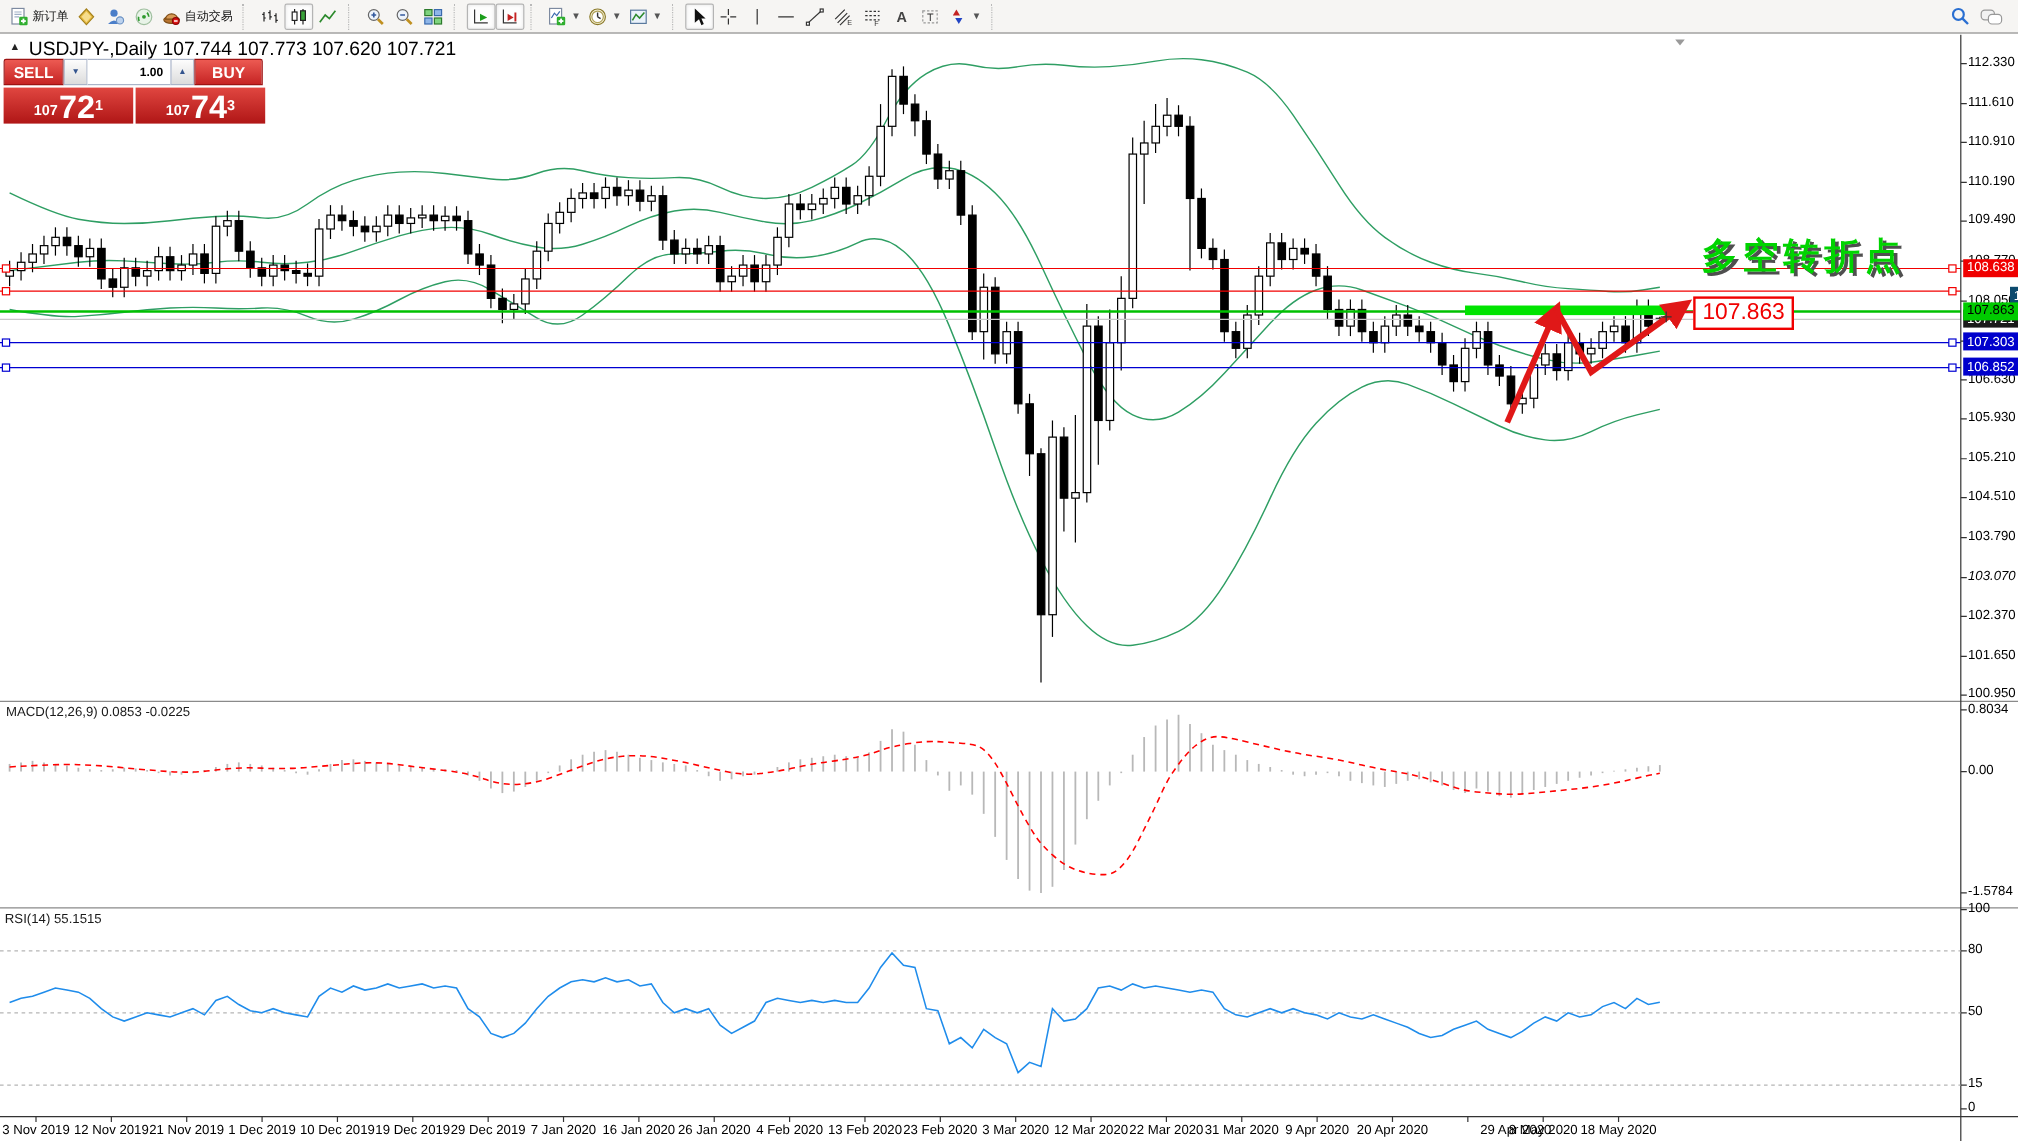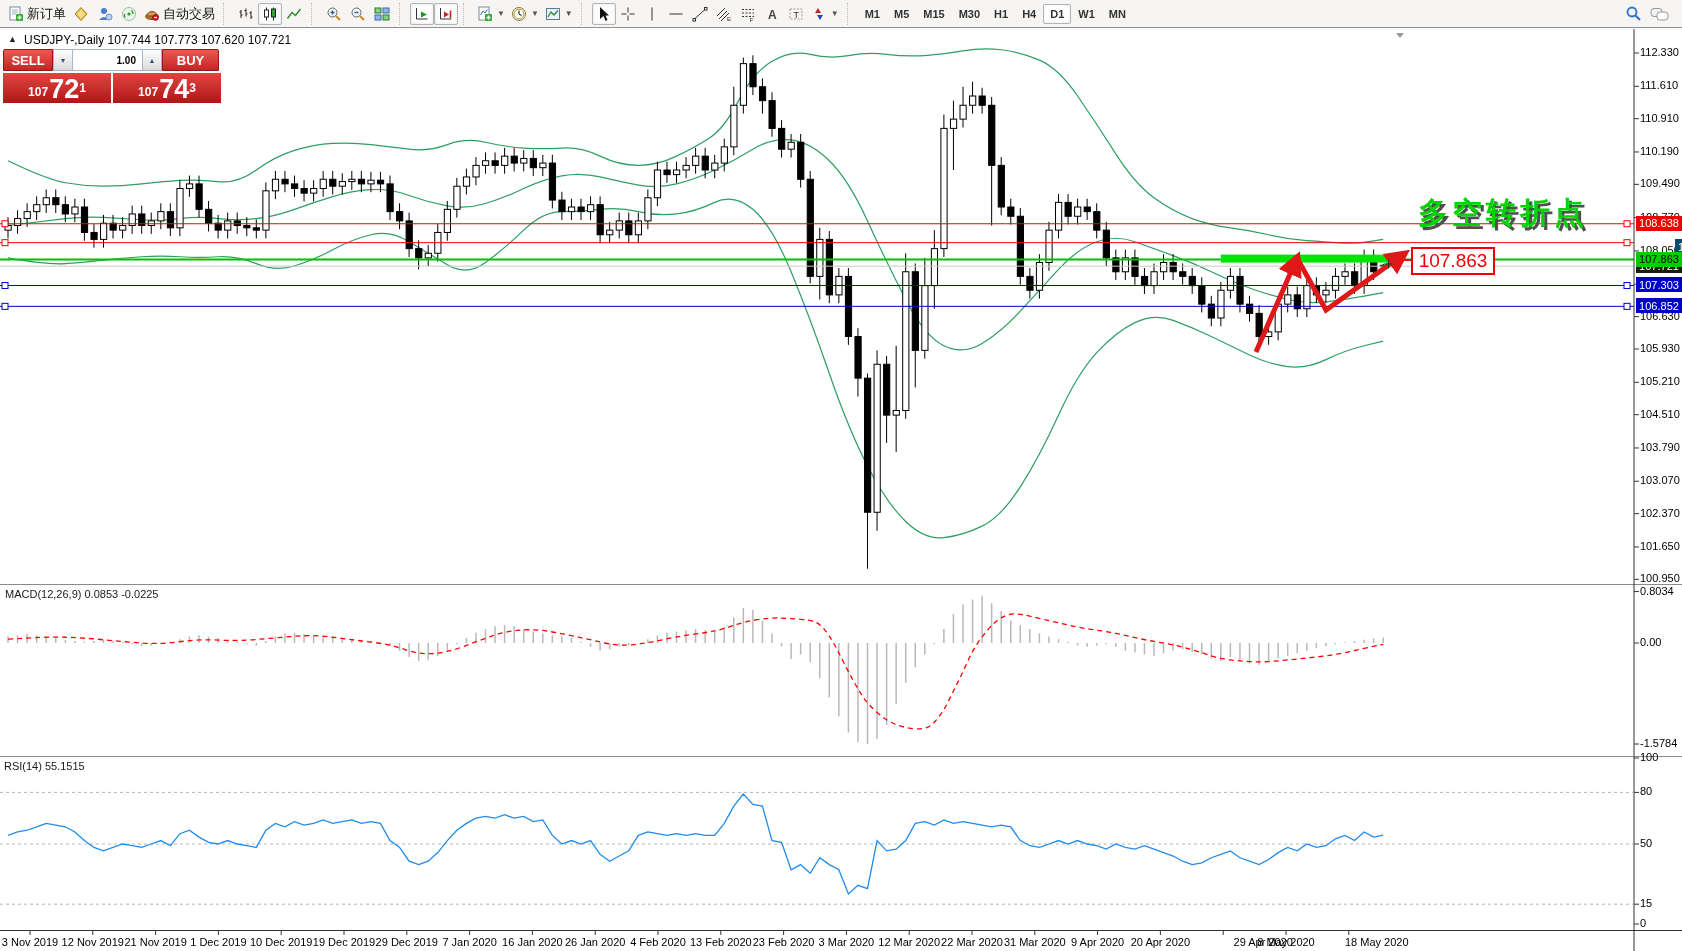--- a/index.html
+++ b/index.html
@@ -6,28 +6,28 @@
   body{width:1682px;height:951px;overflow:hidden;position:relative;
        font-family:"Liberation Sans","DejaVu Sans",sans-serif;-webkit-font-smoothing:none;}
   
   .toolbar{position:absolute;left:0;top:0;width:1682px;height:28px;background:#f6f5f3;
            border-bottom:1px solid #8f8f8f;display:flex;align-items:center;padding:0 2px;box-sizing:border-box;}
   .tgroup{display:flex;align-items:center;height:26px;padding:0 3px;}
   .tsep{width:5px;height:22px;border-left:1px dotted #b9b9b9;margin:0 2px;}
   .tbtn{height:22px;min-width:24px;display:flex;align-items:center;justify-content:center;
         border:1px solid transparent;border-radius:2px;gap:3px;padding:0 2px;box-sizing:border-box;}
   .tbtn.active{border:1px solid #b4b4b4;background:#fdfdfd;box-shadow:inset 0 0 3px #e3e3e3;}
-  .tbtn .cap{font-size:13px;color:#111;white-space:nowrap;}
+  .tbtn .cap{font-size:10px;color:#111;white-space:nowrap;}
   .ddn{font-size:8px;color:#555;margin-left:1px;}
   .tf{font-size:11px;font-weight:bold;color:#333;padding:3px 6px;border:1px solid transparent;border-radius:2px;}
   .tf.active{border:1px solid #b4b4b4;background:#fff;box-shadow:inset 0 0 2px #ddd;}
   .tright{margin-left:auto;display:flex;align-items:center;gap:8px;padding-right:10px;}
   
   #plot{position:absolute;left:0;top:0;}
-  .chart-title{position:absolute;left:24px;top:33px;font-size:12px;color:#000;z-index:5;}
+  .chart-title{position:absolute;left:24px;top:33px;font-size:16px;color:#000;z-index:5;}
   .collapse-tri{position:absolute;left:8px;top:34px;font-size:9px;color:#222;z-index:5;}
   .mini-chevron{position:absolute;left:1396px;top:33px;width:0;height:0;z-index:5;
      border-left:4px solid transparent;border-right:4px solid transparent;border-top:5px solid #9a9a9a;}
   .ind-label{position:absolute;font-size:11px;color:#1a1a1a;z-index:5;}
   
   .trade{position:absolute;left:3px;top:49px;width:218px;z-index:6;font-weight:bold;}
   .trow1{display:flex;height:22px;}
   .btn-red{background:linear-gradient(#ec5a52,#c62424);color:#fff;border:1px solid #9d1313;
            display:flex;align-items:center;justify-content:center;font-size:13px;}
   .sellb{width:48px;border-radius:2px 0 0 0;}
@@ -768,31 +768,20 @@
     </div>
     <div class="tbtn">
       <svg class="ic" width="16" height="16">
           <polygon points="4,7 7,2 10,7" fill="#c42222"></polygon>
           <polygon points="6,9 9,14 12,9" fill="#2244c4"></polygon>
         </svg>
       <span class="ddn">▼</span>
     </div>
   </div>
   <div class="tsep"></div>
-  <div class="tgroup" id="tf-buttons">
-      <span class="tf">M1</span>
-      <span class="tf">M5</span>
-      <span class="tf">M15</span>
-      <span class="tf">M30</span>
-      <span class="tf">H1</span>
-      <span class="tf">H4</span>
-      <span class="tf active">D1</span>
-      <span class="tf">W1</span>
-      <span class="tf">MN</span>
-    </div>
   <div class="tright">
     <svg class="ic" width="17" height="17">
         <circle cx="7" cy="7" r="4.5" fill="none" stroke="#2a6fd1" stroke-width="1.8"></circle>
         <line x1="10.5" y1="10.5" x2="15" y2="15" stroke="#2a6fd1" stroke-width="2"></line>
       </svg>
     <svg class="ic" width="20" height="16">
         <rect x="1" y="2.5" width="11" height="8" rx="3" fill="#f2f2f2" stroke="#999"></rect>
         <rect x="7" y="6" width="11" height="8" rx="3" fill="#fff" stroke="#999"></rect>
       </svg>
   </div>
@@ -837,21 +826,21 @@
     <div class="ylab" style="top: 144.975px;">110.190</div>
     <div class="ylab" style="top: 177.35px;">109.490</div>
     <div class="ylab" style="top: 210.65px;">108.770</div>
     <div class="ylab" style="top: 243.95px;">108.050</div>
     <div class="ylab" style="top: 277.25px;">107.330</div>
     <div class="ylab" style="top: 309.625px;">106.630</div>
     <div class="ylab" style="top: 342px;">105.930</div>
     <div class="ylab" style="top: 375.3px;">105.210</div>
     <div class="ylab" style="top: 407.675px;">104.510</div>
     <div class="ylab" style="top: 440.975px;">103.790</div>
-    <div class="ylab" style="top: 474.275px;">103.070</div>
+    <div class="ylab" style="top: 474.275px; font-style: italic;">103.070</div>
     <div class="ylab" style="top: 506.65px;">102.370</div>
     <div class="ylab" style="top: 539.95px;">101.650</div>
     <div class="ylab" style="top: 572.325px;">100.950</div>
     <div class="ylab" style="top: 584.582px;">0.8034</div>
     <div class="ylab" style="top: 636px;">0.00</div>
     <div class="ylab" style="top: 737.018px;">-1.5784</div>
     <div class="ylab" style="top: 751px;">100</div>
     <div class="ylab" style="top: 785.4px;">80</div>
     <div class="ylab" style="top: 837px;">50</div>
     <div class="ylab" style="top: 897.2px;">15</div>
@@ -876,14 +865,14 @@
     <div class="dlab" style="left: 674.8px;">13 Feb 2020</div>
     <div class="dlab" style="left: 737.6px;">23 Feb 2020</div>
     <div class="dlab" style="left: 800.4px;">3 Mar 2020</div>
     <div class="dlab" style="left: 863.2px;">12 Mar 2020</div>
     <div class="dlab" style="left: 926px;">22 Mar 2020</div>
     <div class="dlab" style="left: 988.8px;">31 Mar 2020</div>
     <div class="dlab" style="left: 1051.6px;">9 Apr 2020</div>
     <div class="dlab" style="left: 1114.4px;">20 Apr 2020</div>
     <div class="dlab" style="left: 1177.2px; padding-left: 40px;">29 Apr 2020</div>
     <div class="dlab" style="left: 1240px;">8 May 2020</div>
-    <div class="dlab" style="left: 1302.8px; padding-left: 28px;">18 May 2020</div>
+    <div class="dlab" style="left: 1302.8px;">18 May 2020</div>
   </div>
 
 </body></html>

